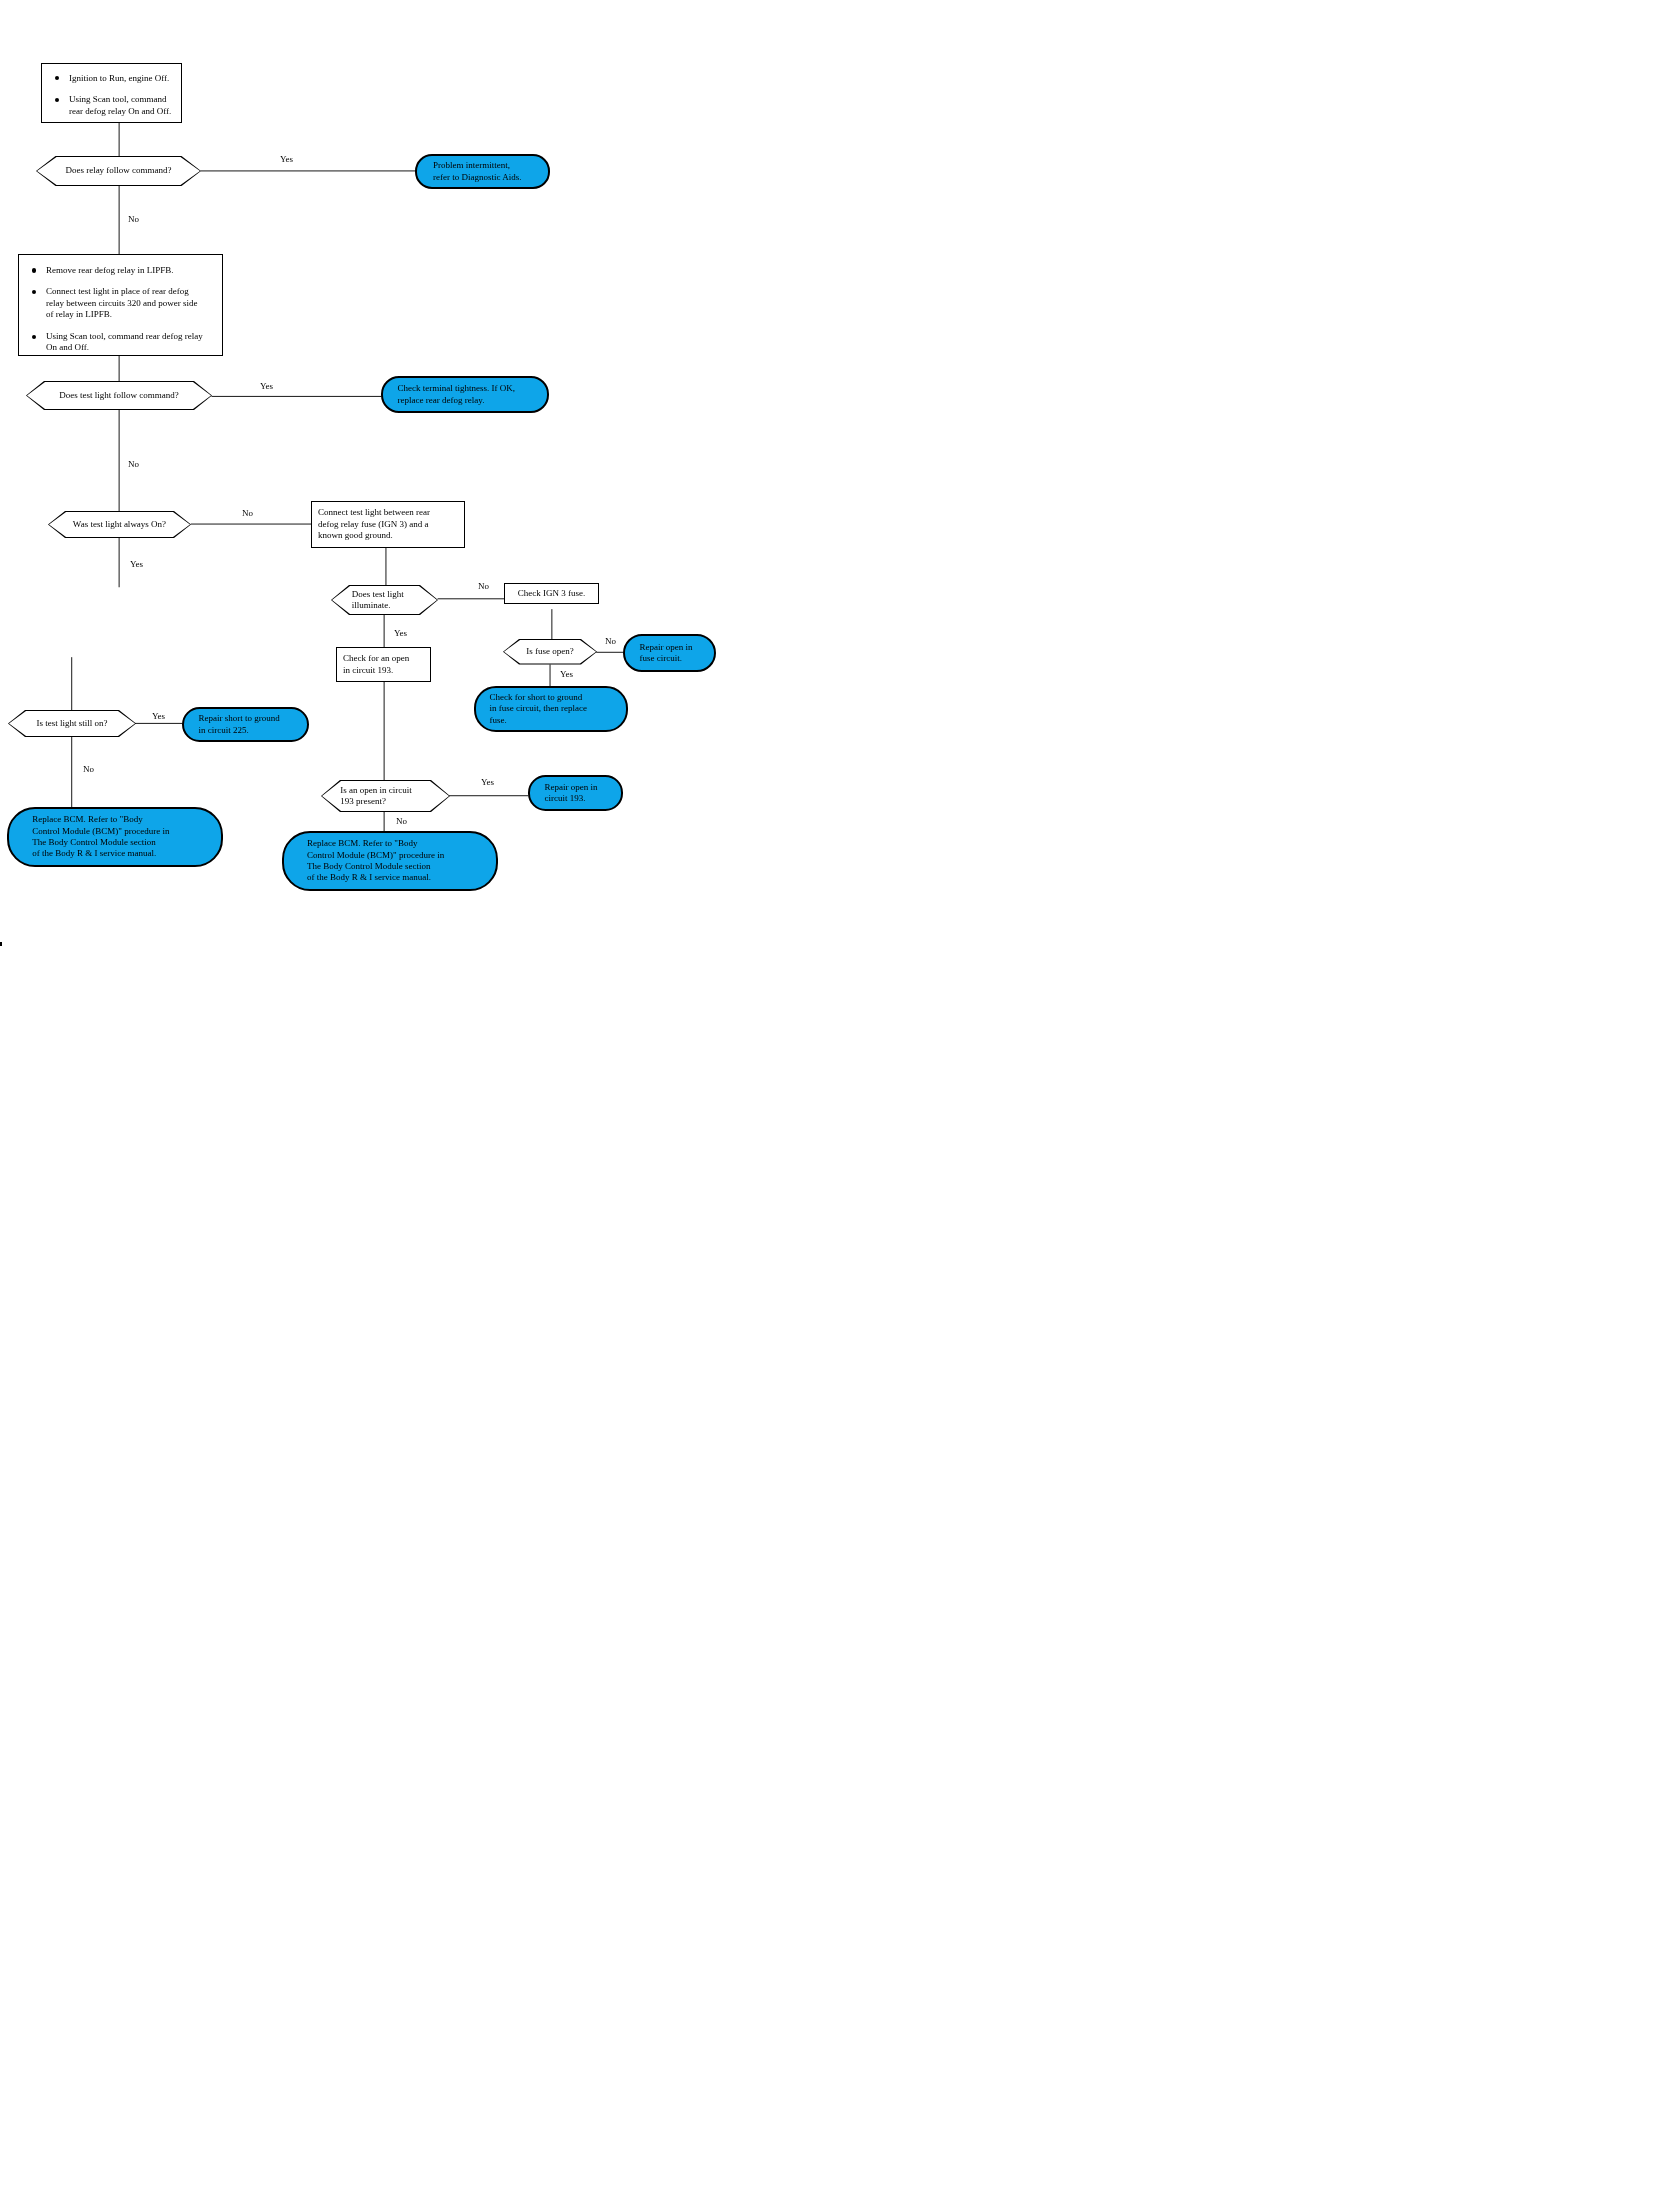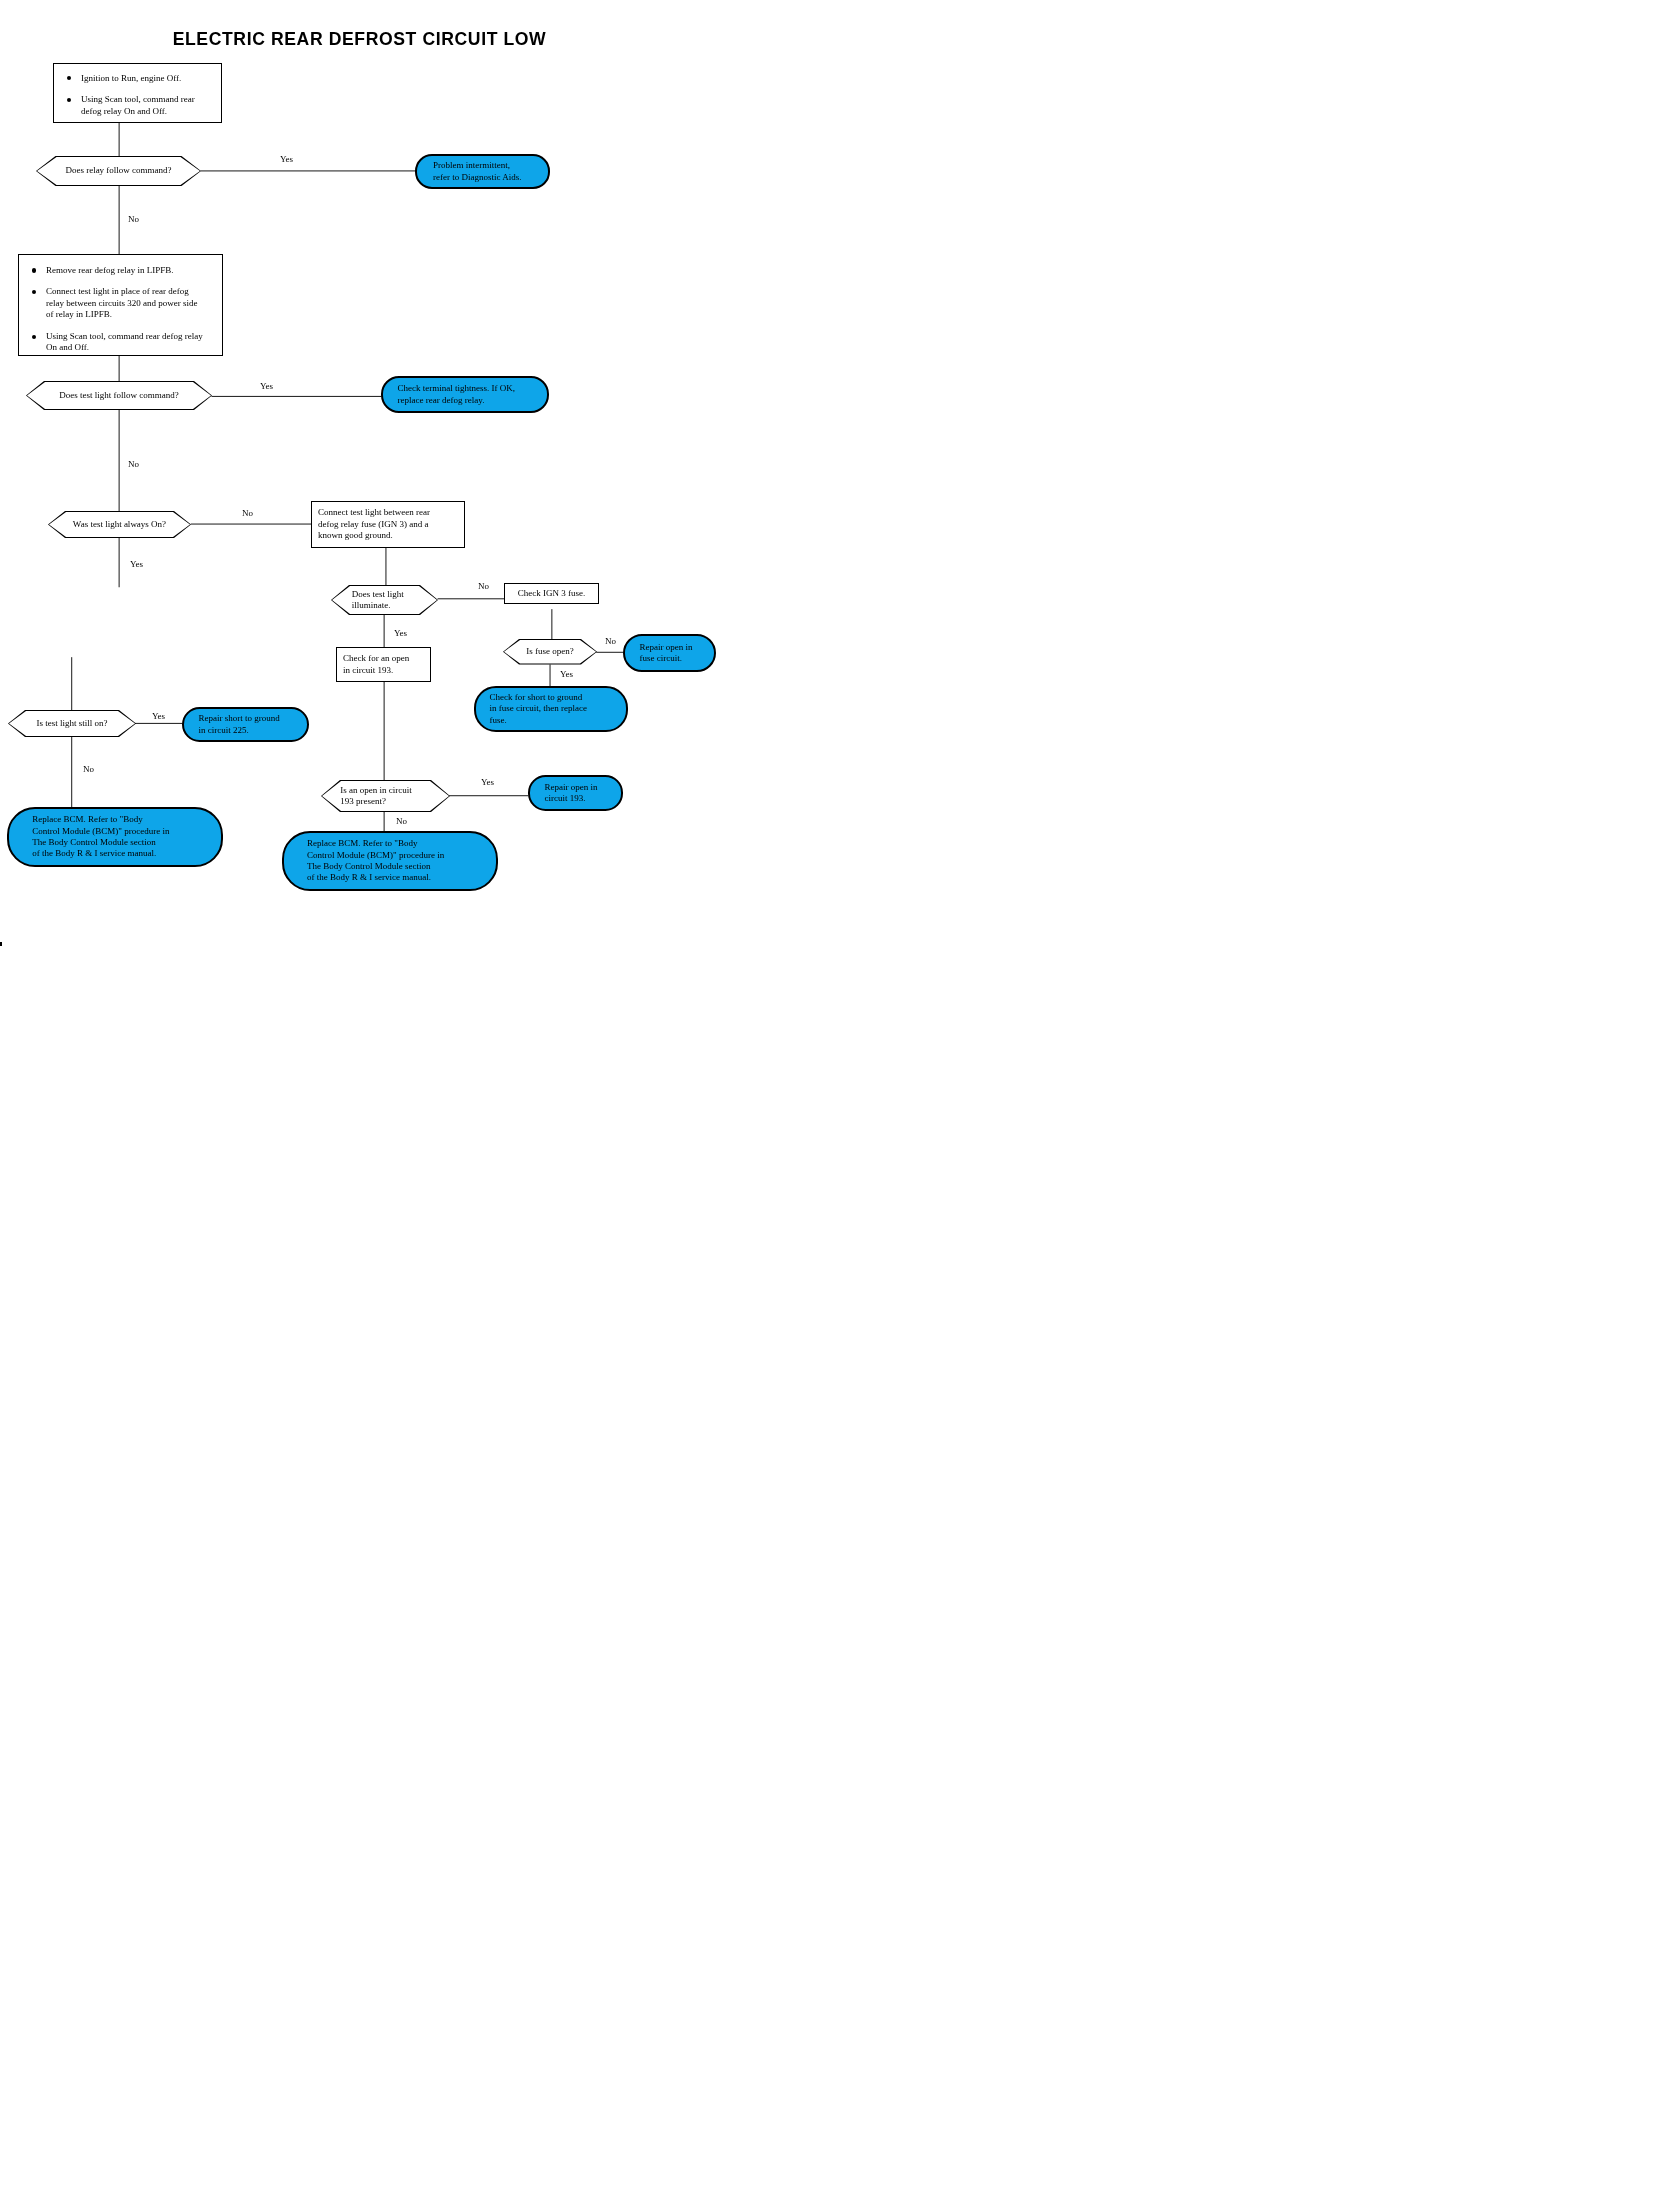--- a/index.html
+++ b/index.html
@@ -54,21 +54,20 @@
   }
   .hex .hex-label.left{justify-content:flex-start;text-align:left;}
   .edge-label{position:absolute;}
   .corner-mark{position:absolute;left:0;top:942px;width:2.4px;height:4.3px;background:#000;}
 </style>
 </head>
 <body>
 
 <div class="page">
 
-  <div class="title">ELECTRIC REAR DEFROST CIRCUIT LOW</div>
 
   <svg class="wires" width="719" height="946" viewBox="0 0 1183 1556">
     <line x1="196" y1="202" x2="196" y2="257"></line>
     <line x1="330" y1="281" x2="684" y2="281"></line>
     <line x1="196" y1="305" x2="196" y2="419"></line>
     <line x1="196" y1="584" x2="196" y2="628"></line>
     <line x1="348" y1="652" x2="628" y2="652"></line>
     <line x1="196" y1="674" x2="196" y2="842"></line>
     <line x1="314" y1="862" x2="512" y2="862"></line>
     <line x1="196" y1="884" x2="196" y2="966"></line>
@@ -79,21 +78,21 @@
     <line x1="720" y1="985" x2="830" y2="985"></line>
     <line x1="908" y1="1002" x2="908" y2="1053"></line>
     <line x1="981" y1="1073" x2="1026" y2="1073"></line>
     <line x1="905" y1="1093" x2="905" y2="1130"></line>
     <line x1="632" y1="1011" x2="632" y2="1066"></line>
     <line x1="632" y1="1121" x2="632" y2="1284"></line>
     <line x1="739" y1="1309" x2="869" y2="1309"></line>
     <line x1="632" y1="1334" x2="632" y2="1368"></line>
   </svg>
 
-  <div class="rect thin" style="left:53px;top:63px;width:169px;height:60px;padding:8.5px 4.9px 0 11px">
+  <div class="rect thin" style="left:41px;top:63px;width:141px;height:60px;padding:8.5px 4.9px 0 11px">
     <ul>
       <li style="margin-bottom:10.3px">Ignition to Run, engine Off.</li>
       <li>Using Scan tool, command rear defog relay On and Off.</li>
     </ul>
   </div>
 
   <div class="hex" style="left:36px;top:156px;width:165px;height:30px;--cut:19.5px">
     <div class="hex-bg"></div>
     <div class="hex-fill"></div>
     <div class="hex-label pre">Does relay follow command?</div>

